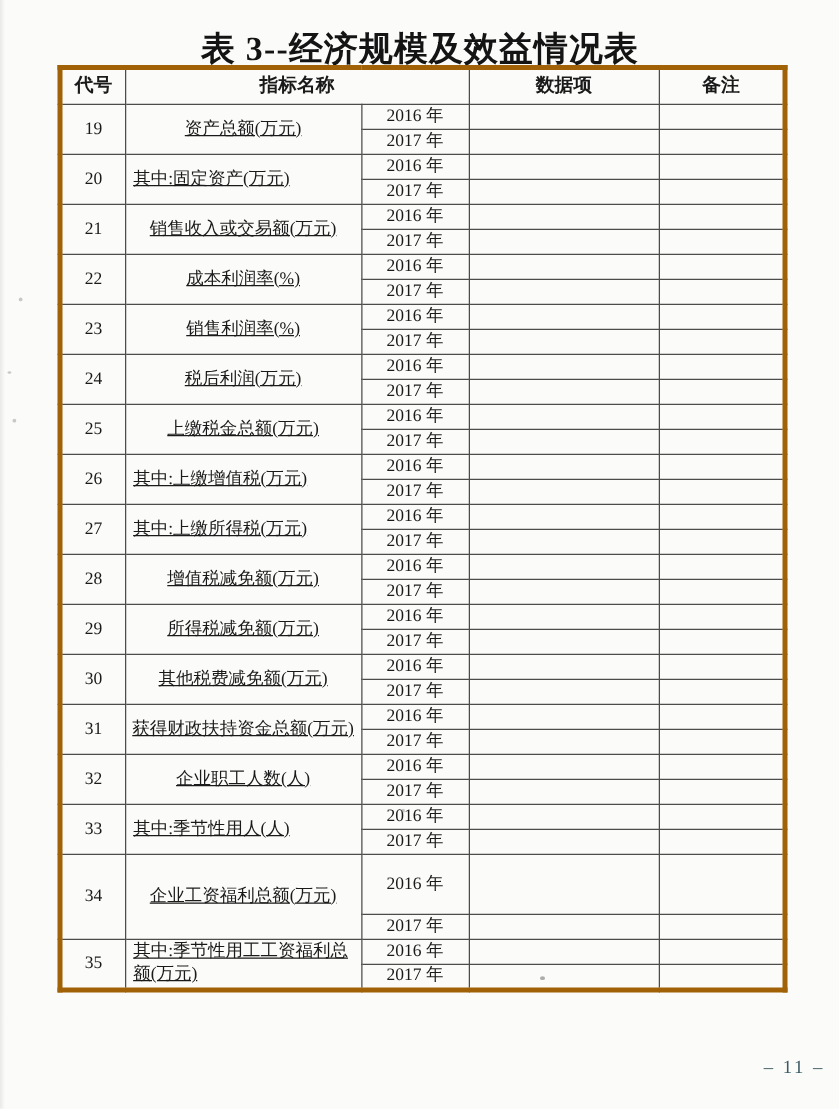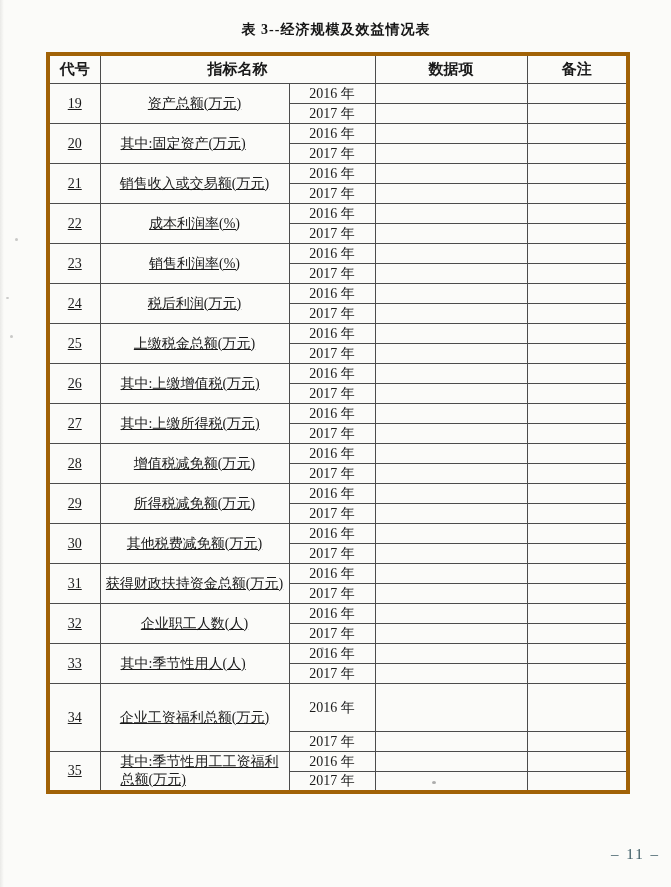--- a/index.html
+++ b/index.html
@@ -8,21 +8,21 @@
     background:#fbfbf9;
     font-family:"Liberation Serif","DejaVu Serif",serif;
     color:#1a1a1a;
     position:relative;
     overflow:hidden;
   }
   .page-title{
     position:absolute;
     top:21px;left:46px;width:580px;
     text-align:center;
-    font-size:14px;
+    font-size:27px;
     font-weight:bold;
     letter-spacing:1px;
     color:#141414;
   }
   table.econ{
     position:absolute;
     top:52px;left:46px;
     width:580px;
     border-collapse:collapse;
     table-layout:fixed;
@@ -39,23 +39,23 @@
     color:#1a1a1a;
     font-weight:normal;
   }
   table.econ thead th{
     height:27px;
     font-weight:bold;
     font-size:15px;
   }
   tr.year-row{height:20px;}
   tr.year-row-tall{height:48px;padding-left:36px;}
-  td.code-cell{font-size:14px;text-decoration:underline;}
+  td.code-cell{font-size:14px;}
   td.name-cell{padding:0 4px;text-decoration:underline;}
-  td.name-cell.left{text-align:left;padding-left:20px;margin-left:24px;}
+  td.name-cell.left{text-align:left;padding-left:6px;margin-left:24px;}
   td.year-cell{font-size:14px;margin-top:15px;}
   .page-number{
     position:absolute;
     top:846px;left:580px;
     width:80px;
     text-align:right;
     font-size:15px;
     color:#3b5a63;
     letter-spacing:2px;
   }

